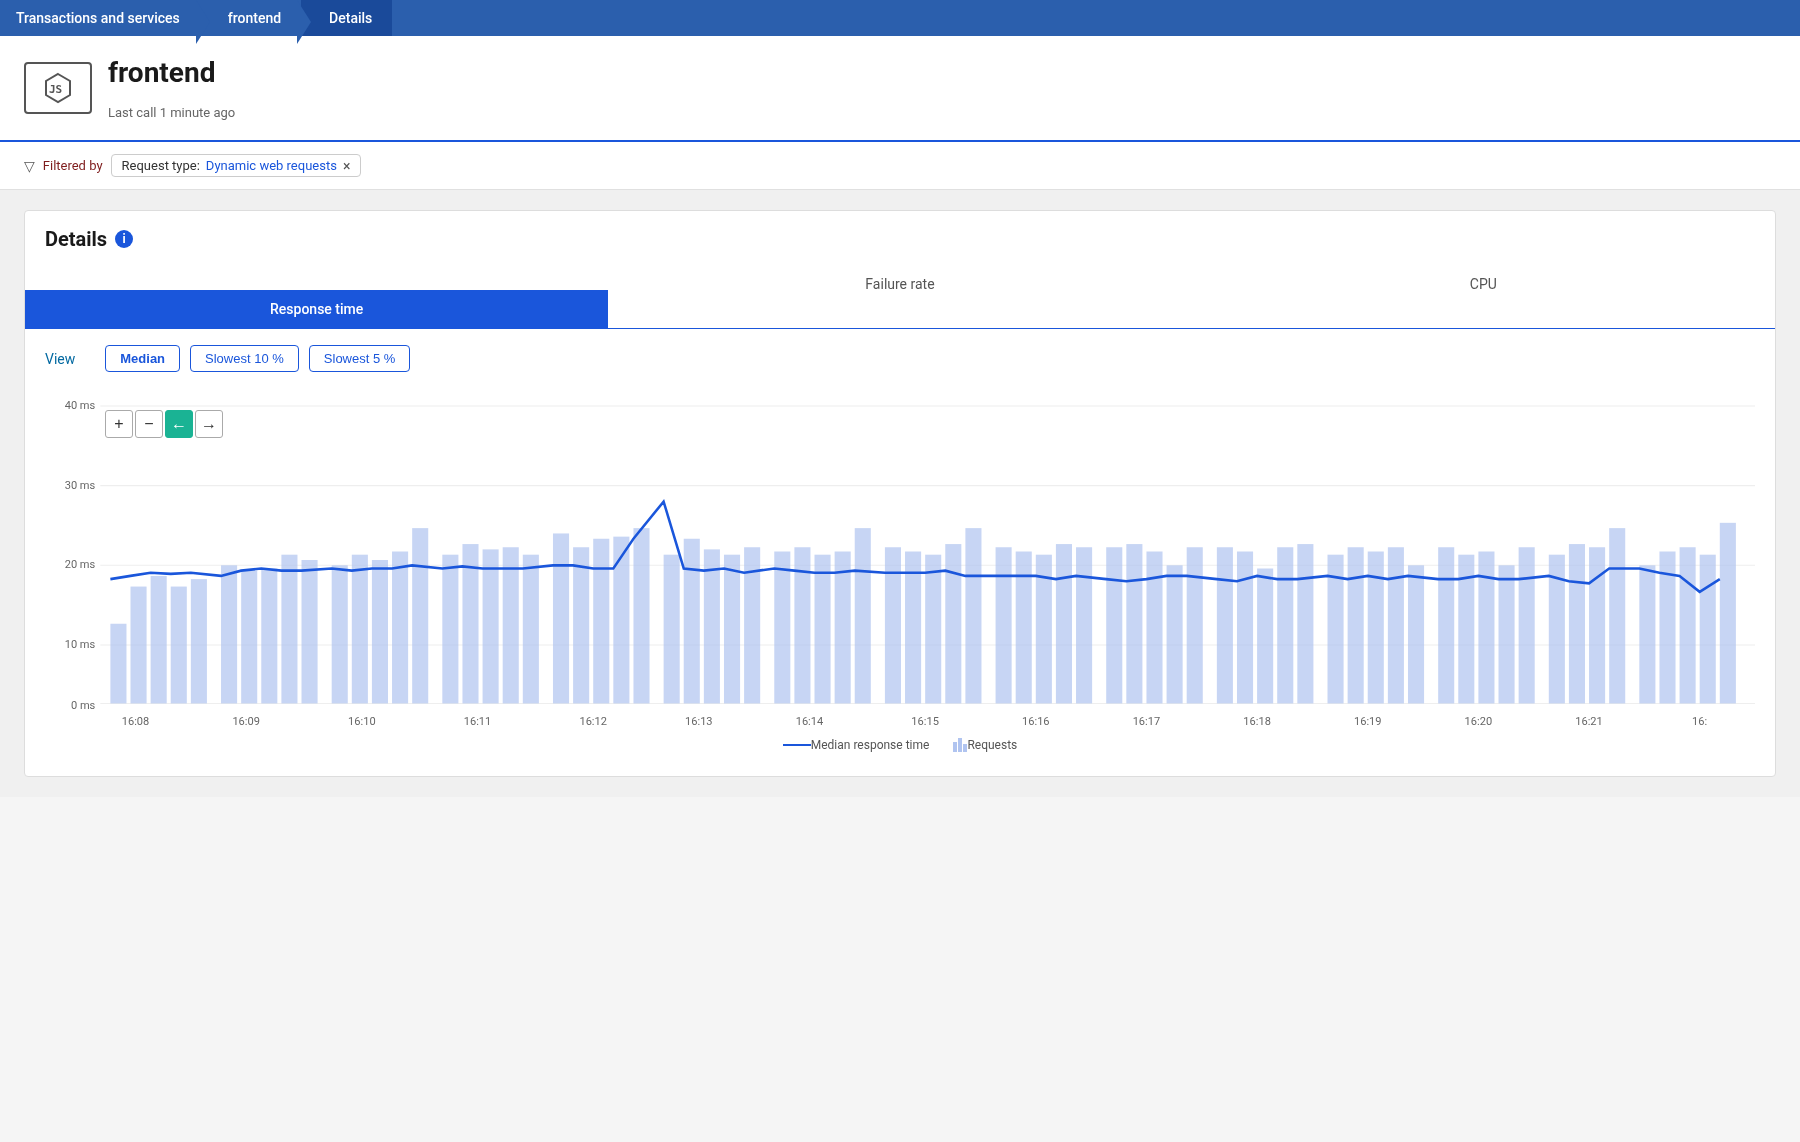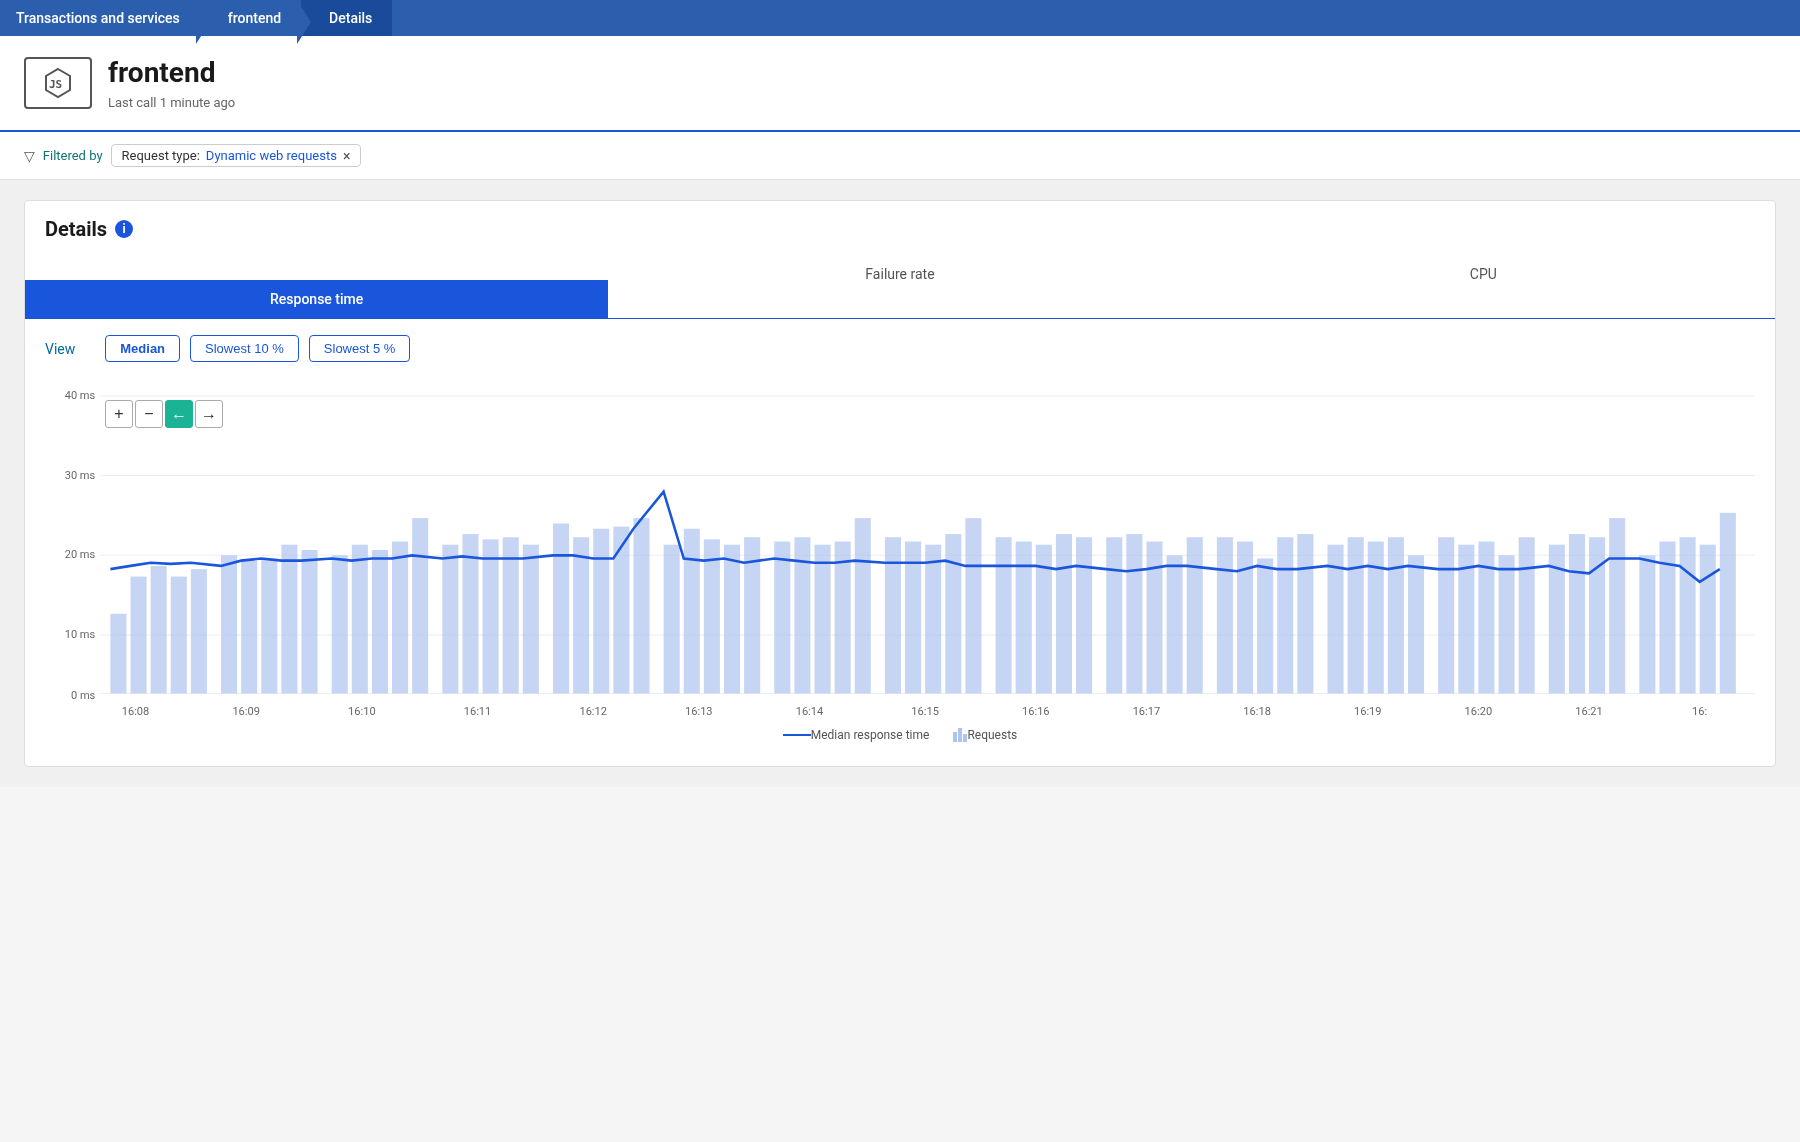--- a/index.html
+++ b/index.html
@@ -60,39 +60,39 @@
       justify-content: center;
     }
     .service-info h1 {
       font-size: 28px;
       font-weight: 700;
       color: #1a1a1a;
     }
     .service-info .last-call {
       font-size: 13px;
       color: #666;
-      margin-top: 6px;
+      margin-top: 16px;
     }
 
     
     .filter-bar {
       background: white;
       padding: 12px 24px;
       border-bottom: 1px solid #e0e0e0;
       display: flex;
       align-items: center;
       gap: 8px;
     }
     .filter-icon {
       color: #555;
       font-size: 14px;
     }
     .filter-label {
       font-size: 13px;
-      color: #0f766e;
+      color: #7f1d1d;
     }
     .filter-badge {
       border: 1px solid #ccc;
       border-radius: 4px;
       padding: 3px 10px;
       font-size: 13px;
       color: #333;
       display: flex;
       align-items: center;
       gap: 6px;

